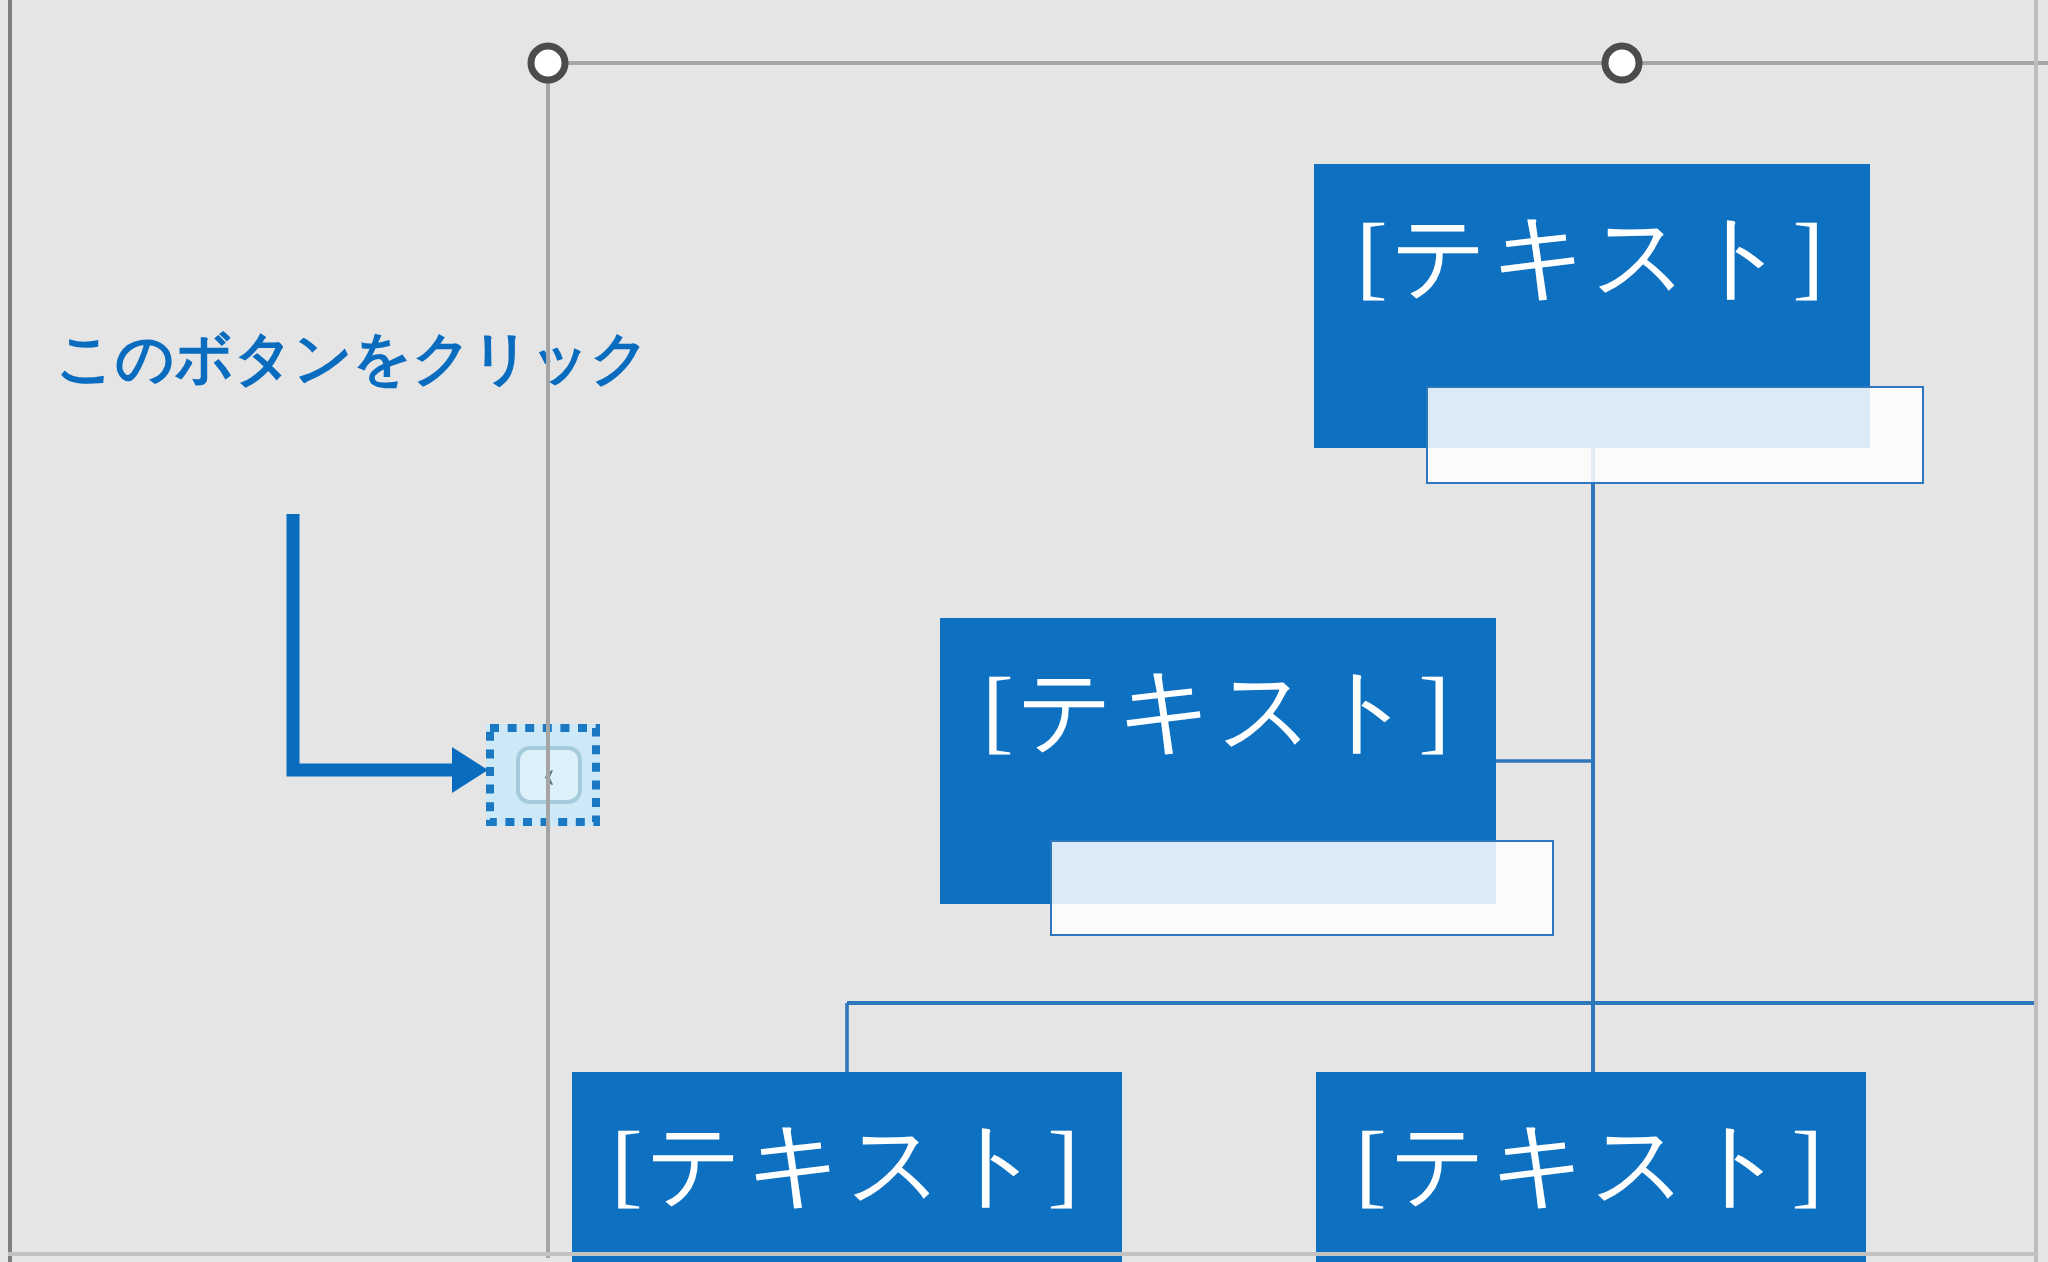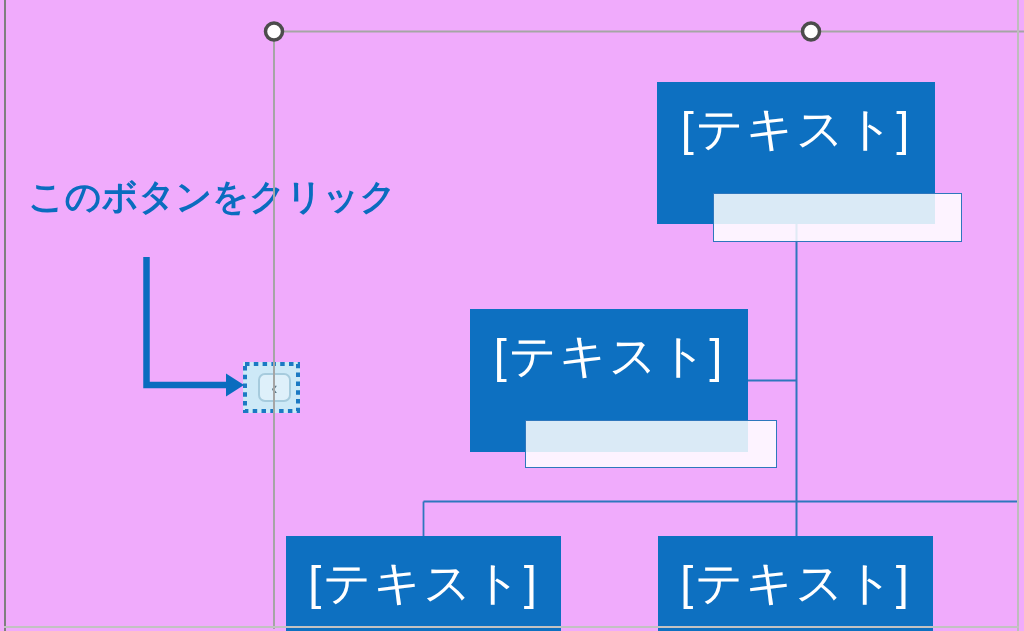--- a/index.html
+++ b/index.html
@@ -1,19 +1,19 @@
 <!DOCTYPE html>
 <html><head>
 <meta charset="utf-8">
 <style>
   html,body{margin:0;padding:0;background:#ffffff;}
   #screen{
     position:relative;width:1024px;height:631px;overflow:hidden;
-    background:#f0abfc;
-    font-family:Liberation Sans, sans-serif;
+    background:#e5e5e5;
+    font-family:Liberation Serif, serif;
   }
   
   .edge{position:absolute;z-index:6;}
   .edge-left{left:4px;top:0;width:2px;height:631px;background:#7f7f7f;}
   .edge-right{left:1017px;top:0;width:2px;height:631px;background:#bdbdbd;}
   .edge-bottom{left:4px;top:626px;width:1015px;height:2px;background:#c2c2c2;}
 
   
   .node{
     position:absolute;z-index:1;background:#0d70c1;color:#ffffff;
@@ -33,22 +33,22 @@
     border:1.5px solid #2e77bd;
   }
   .sub-top{left:713px;top:193px;width:249px;height:49px;}
   .sub-mid{left:525px;top:420px;width:252px;height:48px;}
 
   .layer-svg{position:absolute;left:0;top:0;z-index:2;}
   .frame-svg{position:absolute;left:0;top:0;z-index:5;}
 
   
   .annotation{
-    position:absolute;left:28px;top:179px;z-index:4;
-    color:#0a6cbf;font-weight:bold;font-size:36px;line-height:36px;
+    position:absolute;left:28px;top:162px;z-index:4;
+    color:#0a6cbf;font-weight:bold;font-size:29px;line-height:36px;
     white-space:nowrap;
   }
 
   
   .toggle-button{
     position:absolute;left:243px;top:362px;width:57px;height:51px;
     z-index:4;background:#cde9f7;box-sizing:border-box;cursor:pointer;
   }
   .toggle-button > svg{position:absolute;left:0;top:0;}
   .toggle-inner{

